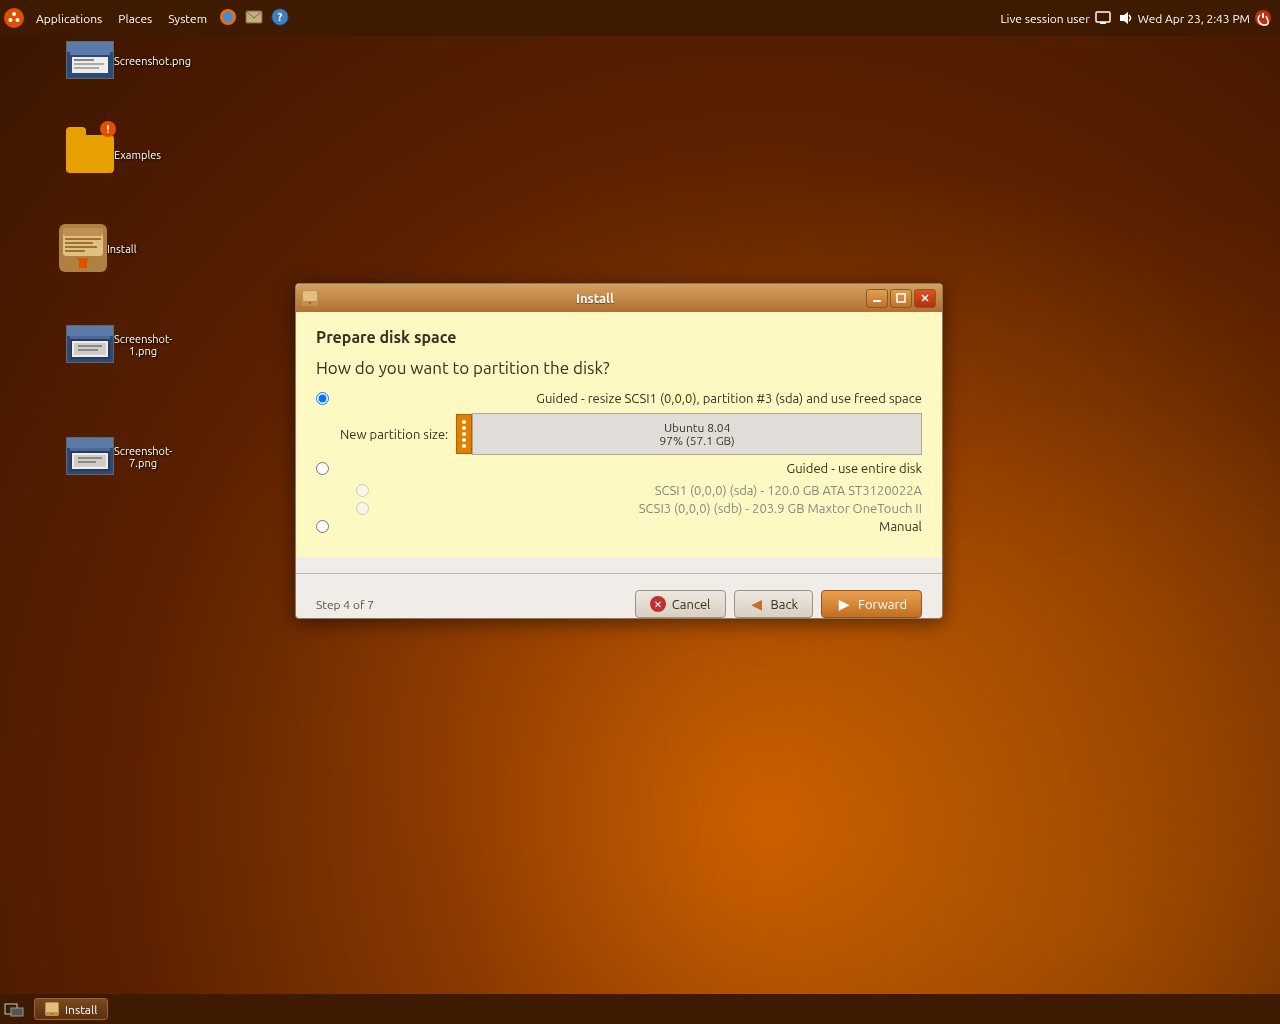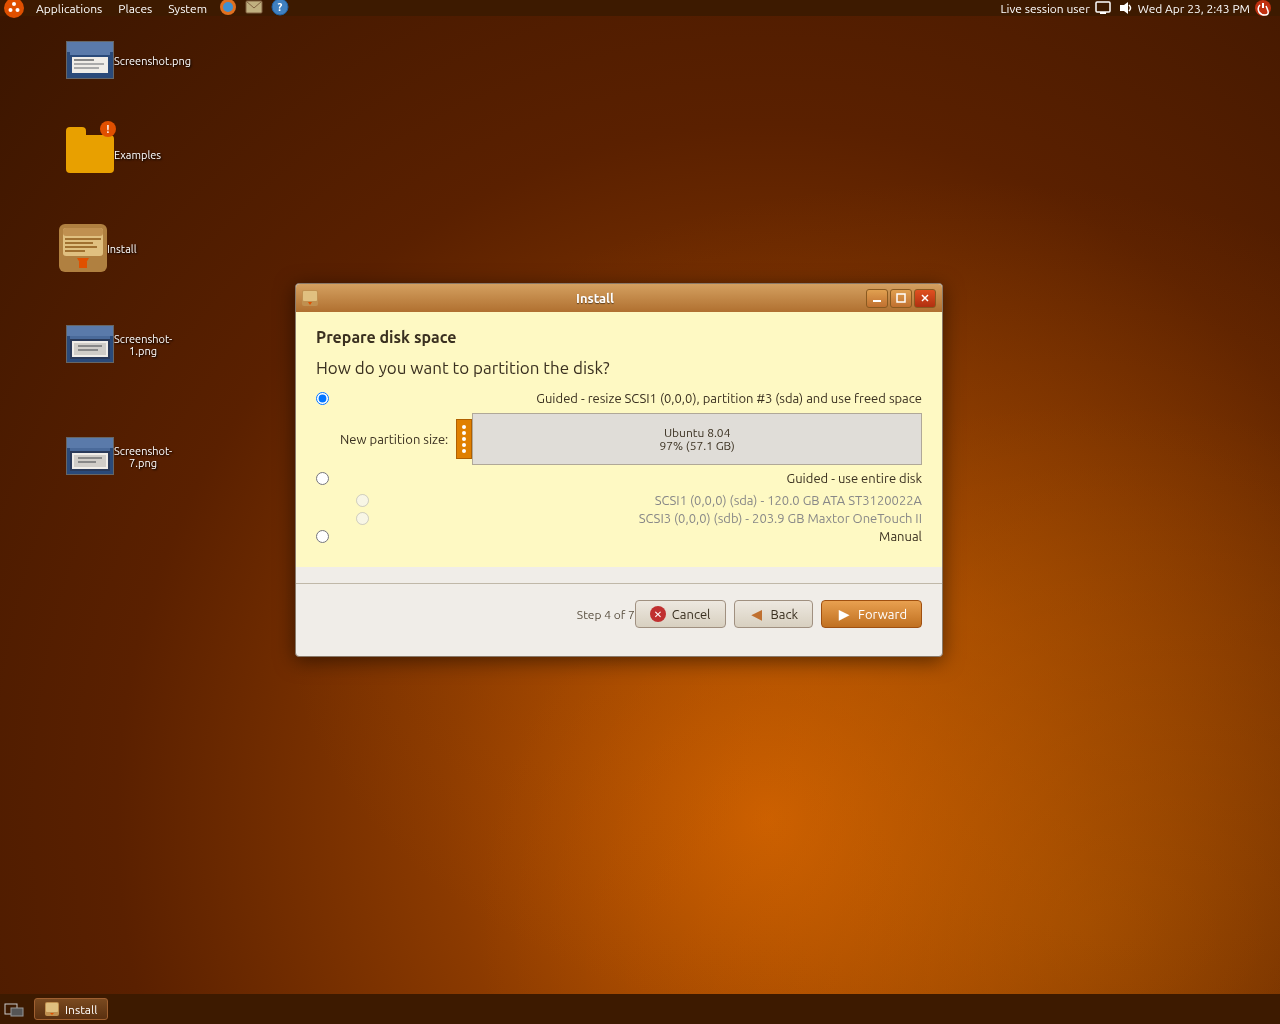--- a/index.html
+++ b/index.html
@@ -29,21 +29,21 @@
       top: 0; left: 0; right: 0; bottom: 0;
       background:
         radial-gradient(ellipse at 75% 60%, rgba(200, 100, 0, 0.3) 0%, transparent 50%),
         radial-gradient(ellipse at 85% 90%, rgba(255, 150, 0, 0.2) 0%, transparent 40%);
     }
 
     
     .menubar {
       position: absolute;
       top: 0; left: 0; right: 0;
-      height: 16px;
+      height: 36px;
       background: #3d1a00;
       display: flex;
       align-items: center;
       z-index: 100;
     }
 
     .menubar-left {
       display: flex;
       align-items: center;
       gap: 0;
@@ -306,21 +306,21 @@
 
     .handle-dot {
       width: 4px;
       height: 4px;
       background: #fff;
       border-radius: 50%;
     }
 
     .partition-bar {
       flex: 1;
-      height: 52px;
+      height: 42px;
       background: #e0ddd8;
       border: 1px solid #b0a898;
       display: flex;
       align-items: center;
       justify-content: center;
       flex-direction: column;
     }
 
     .partition-bar-text {
       font-size: 12px;
@@ -334,22 +334,22 @@
 
     .dialog-separator {
       border: none;
       border-top: 1px solid #c0b8a8;
       margin: 16px 0;
     }
 
     .dialog-footer {
       display: flex;
       align-items: center;
-      justify-content: flex-end;
-      padding: 0 20px 28px;
+      justify-content: space-between;
+      padding: 0 20px 0;
     }
 
     .step-label {
       font-size: 12px;
       color: #5a5040;
     }
 
     .footer-buttons {
       display: flex;
       gap: 8px;

